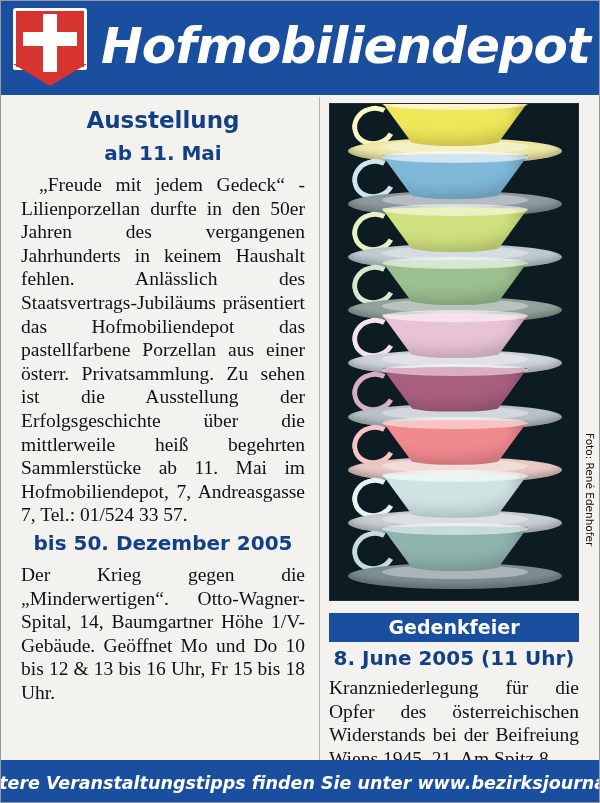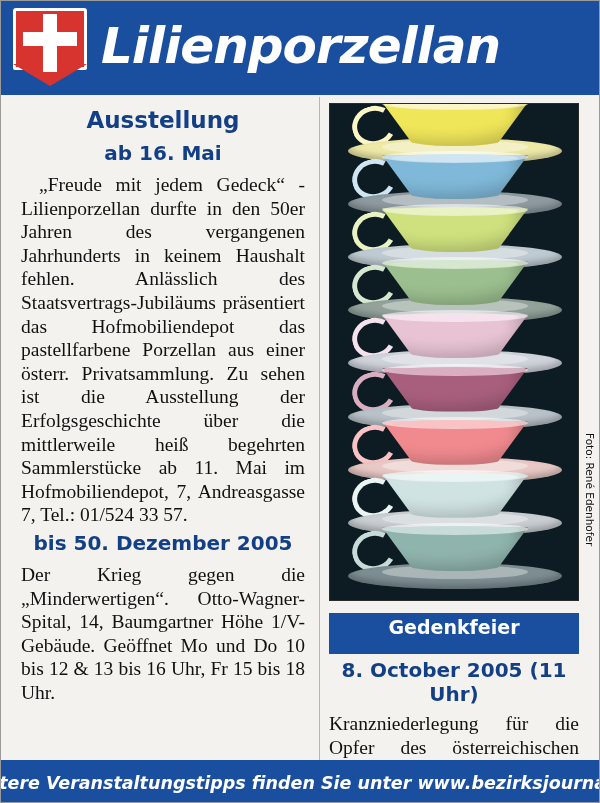--- a/index.html
+++ b/index.html
@@ -262,21 +262,21 @@
   }
 
   
   .gedenk-bar {
     background: #1a4fa0;
     color: #ffffff;
     font-family: "DejaVu Sans", sans-serif;
     font-weight: bold;
     font-size: 19px;
     text-align: center;
-    padding: 3px 4px 16px 4px;
+    padding: 3px 4px 4px 4px;
     margin: 12px 0 4px 0;
     width: 250px;
     box-sizing: border-box;
   }
   .gedenk-date {
     font-family: "DejaVu Sans", sans-serif;
     font-size: 20px;
     font-weight: bold;
     color: #123f86;
     text-align: center;
@@ -316,30 +316,30 @@
 <div class="page">
 
   <div class="header">
     <div class="shield">
       <div class="sh-point-w"></div>
       <div class="sh-body"></div>
       <div class="sh-point"></div>
       <div class="cross-v"></div>
       <div class="cross-h"></div>
     </div>
-    <div class="header-title">Lilienporzellan</div>
+    <div class="header-title">Hofmobiliendepot</div>
   </div>
   <div class="header-rule"></div>
 
   <div class="content">
     <div class="vdivider"></div>
 
     <div class="col-left">
       <h2 class="section-head">Ausstellung</h2>
-      <div class="date-line">ab 16. Mai</div>
+      <div class="date-line">ab 11. Mai</div>
       <p class="body-text">„Freude mit jedem Gedeck“ - Lilienporzellan durfte in den 50er Jahren des vergangenen Jahrhunderts in keinem Haushalt fehlen. Anlässlich des Staatsvertrags-Jubiläums präsentiert das Hofmobiliendepot das pastellfarbene Porzellan aus einer österr. Privatsammlung. Zu sehen ist die Ausstellung der Erfolgsgeschichte über die mittlerweile heiß begehrten Sammlerstücke ab 11. Mai im Hofmobiliendepot, 7, Andreasgasse 7, Tel.: 01/524 33 57.</p>
 
       <div class="date-line">bis 50. Dezember 2005</div>
       <p class="body-text noindent">Der Krieg gegen die „Minderwertigen“. Otto-Wagner-Spital, 14, Baumgartner Höhe 1/V-Gebäude. Geöffnet Mo und Do 10 bis 12 &amp; 13 bis 16 Uhr, Fr 15 bis 18 Uhr.</p>
     </div>
 
     <div class="col-right">
       <div class="photo-wrap">
         <div class="photo" id="photo">
             <div class="cupset" style="top: -6px;">
@@ -411,22 +411,22 @@
               <div class="saucer" style="background: rgb(125, 142, 147);"></div>
               <div class="saucer-in"></div>
               <div class="cup" style="background: rgb(143, 179, 173);"></div>
               <div class="cup-rim"></div>
               <div class="cup-rim-in" style="background: rgb(199, 220, 216);"></div>
             </div>
           </div>
         <div class="photo-credit">Foto: René Edenhofer</div>
       </div>
       <div class="gedenk-bar">Gedenkfeier</div>
-      <div class="gedenk-date">8. October 2005 (11 Uhr)</div>
-      <p class="body-text noindent" style="width:250px;">Kranzniederlegung für die Opfer des österreichischen Widerstands bei der Beifreiung Wiens 1944. 21, Am Spitz 1.</p>
+      <div class="gedenk-date">8. June 2005 (11 Uhr)</div>
+      <p class="body-text noindent" style="width:250px;">Kranzniederlegung für die Opfer des österreichischen Widerstands bei der Beifreiung Wiens 1945. 21, Am Spitz 8.</p>
     </div>
   </div>
 
   <div class="footer-rule"></div>
   <div class="footer">
     <div class="footer-text">Weitere Veranstaltungstipps finden Sie unter www.bezirksjournal.at</div>
   </div>
 
 </div>
 

